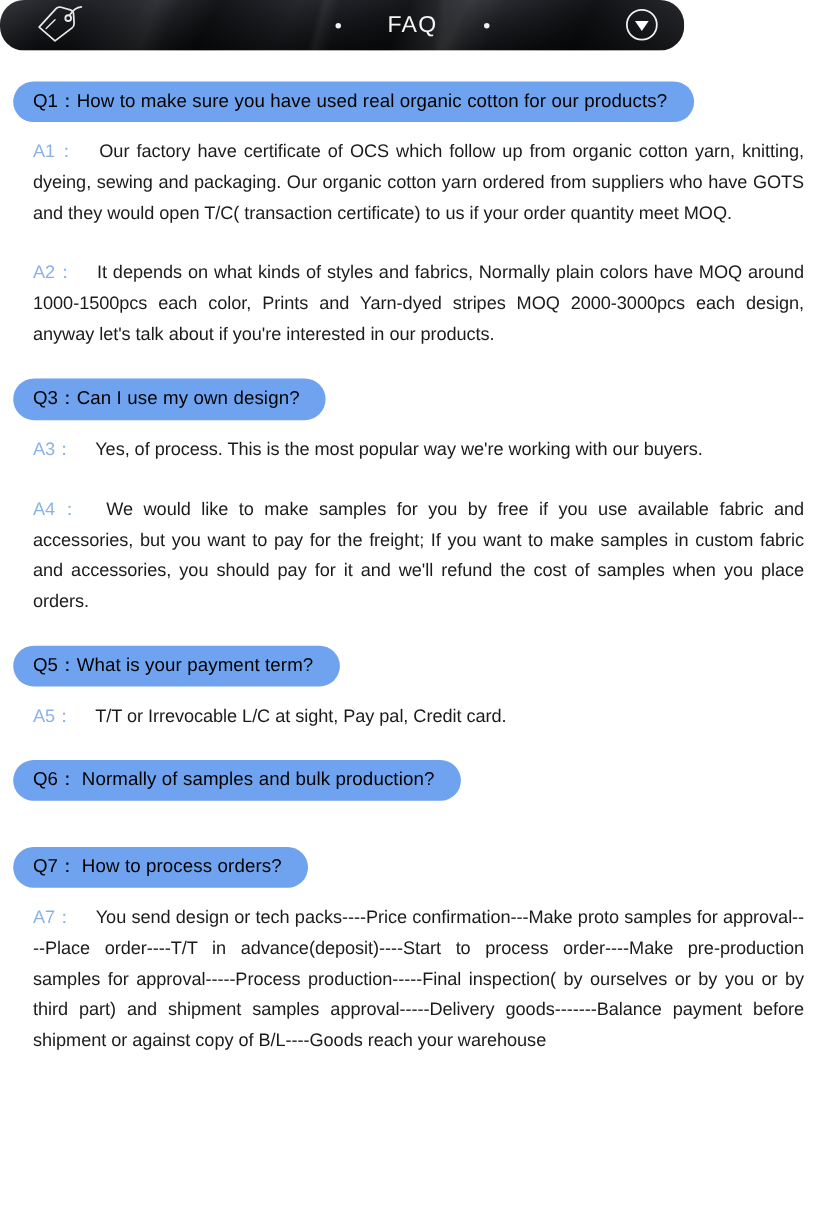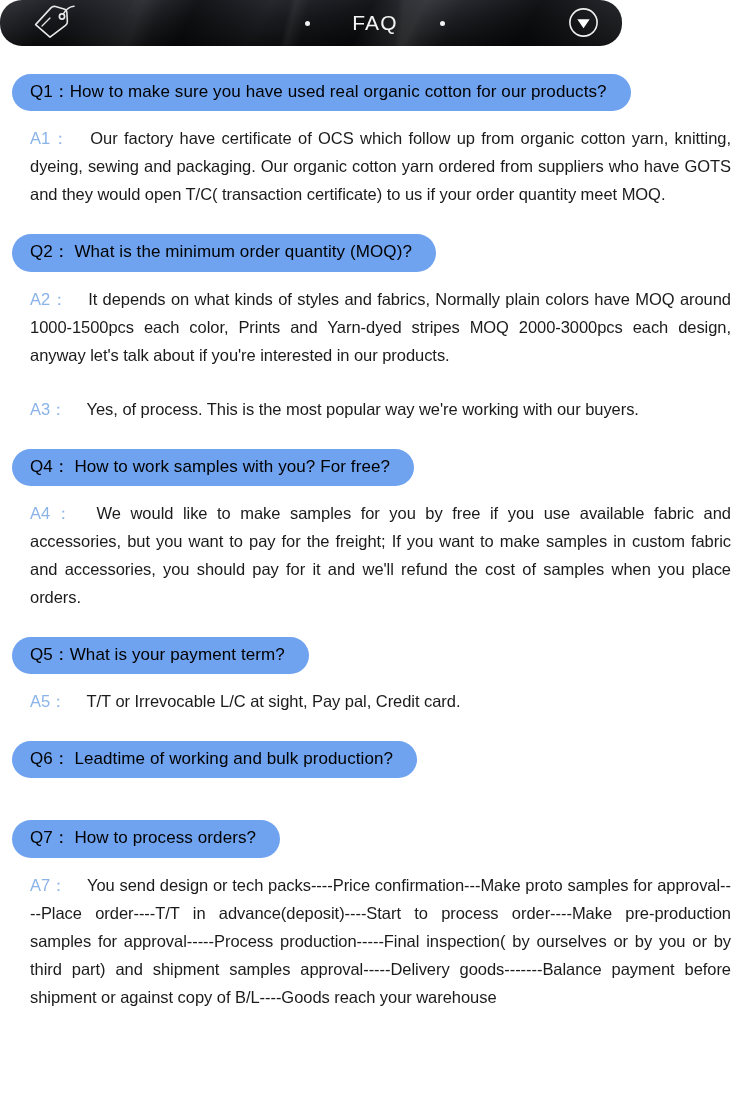--- a/index.html
+++ b/index.html
@@ -160,40 +160,39 @@
 </div>
 
 <div class="faq-body">
 
   <div class="qa-block" id="qa-0">
     <div class="q-pill"><span class="q-label">Q1：</span><span>How to make sure you have used real organic cotton for our products?</span></div>
     <p class="a-para"><span class="a-label">A1：</span><span>Our factory have certificate of OCS which follow up from organic cotton yarn, knitting, dyeing, sewing and packaging. Our organic cotton yarn ordered from suppliers who have GOTS and they would open T/C( transaction certificate) to us if your order quantity meet MOQ.</span></p>
   </div>
 
   <div class="qa-block" id="qa-1">
-    <div class="q-pill"><span class="q-label">Q2：  </span><span>What is the minimum order quantity (MOQ)?</span></div>
     <p class="a-para"><span class="a-label">A2：</span><span>It depends on what kinds of styles and fabrics, Normally plain colors have MOQ around 1000-1500pcs each color, Prints and Yarn-dyed stripes MOQ 2000-3000pcs each design, anyway let's talk about if you're interested in our products.</span></p>
   </div>
 
   <div class="qa-block" id="qa-2">
+    <div class="q-pill"><span class="q-label">Q3：</span><span>Can I use my own design?</span></div>
     <p class="a-para"><span class="a-label">A3：</span><span>Yes, of process. This is the most popular way we're working with our buyers.</span></p>
   </div>
 
   <div class="qa-block" id="qa-3">
-    <div class="q-pill"><span class="q-label">Q4：  </span><span>How to work samples with you? For free?</span></div>
     <p class="a-para"><span class="a-label">A4：</span><span>We would like to make samples for you by free if you use available fabric and accessories, but you want to pay for the freight; If you want to make samples in custom fabric and accessories, you should pay for it and we'll refund the cost of samples when you place orders.</span></p>
   </div>
 
   <div class="qa-block" id="qa-4">
     <div class="q-pill"><span class="q-label">Q5：</span><span>What is your payment term?</span></div>
     <p class="a-para"><span class="a-label">A5：</span><span>T/T or Irrevocable L/C at sight, Pay pal, Credit card.</span></p>
   </div>
 
   <div class="qa-block" id="qa-5">
-    <div class="q-pill"><span class="q-label">Q6：  </span><span>Leadtime of working and bulk production?</span></div>
+    <div class="q-pill"><span class="q-label">Q6：  </span><span>Normally of samples and bulk production?</span></div>
   </div>
 
   <div class="qa-block" id="qa-6">
     <div class="q-pill"><span class="q-label">Q7：  </span><span>How to process orders?</span></div>
     <p class="a-para"><span class="a-label">A7：</span><span>You send design or tech packs----Price confirmation---Make proto samples for approval----Place order----T/T in advance(deposit)----Start to process order----Make pre-production samples for approval-----Process production-----Final inspection( by ourselves or by you or by third part) and shipment samples approval-----Delivery goods-------Balance payment before shipment or against copy of B/L----Goods reach your warehouse</span></p>
   </div>
 
 </div>
 
 </body></html>

